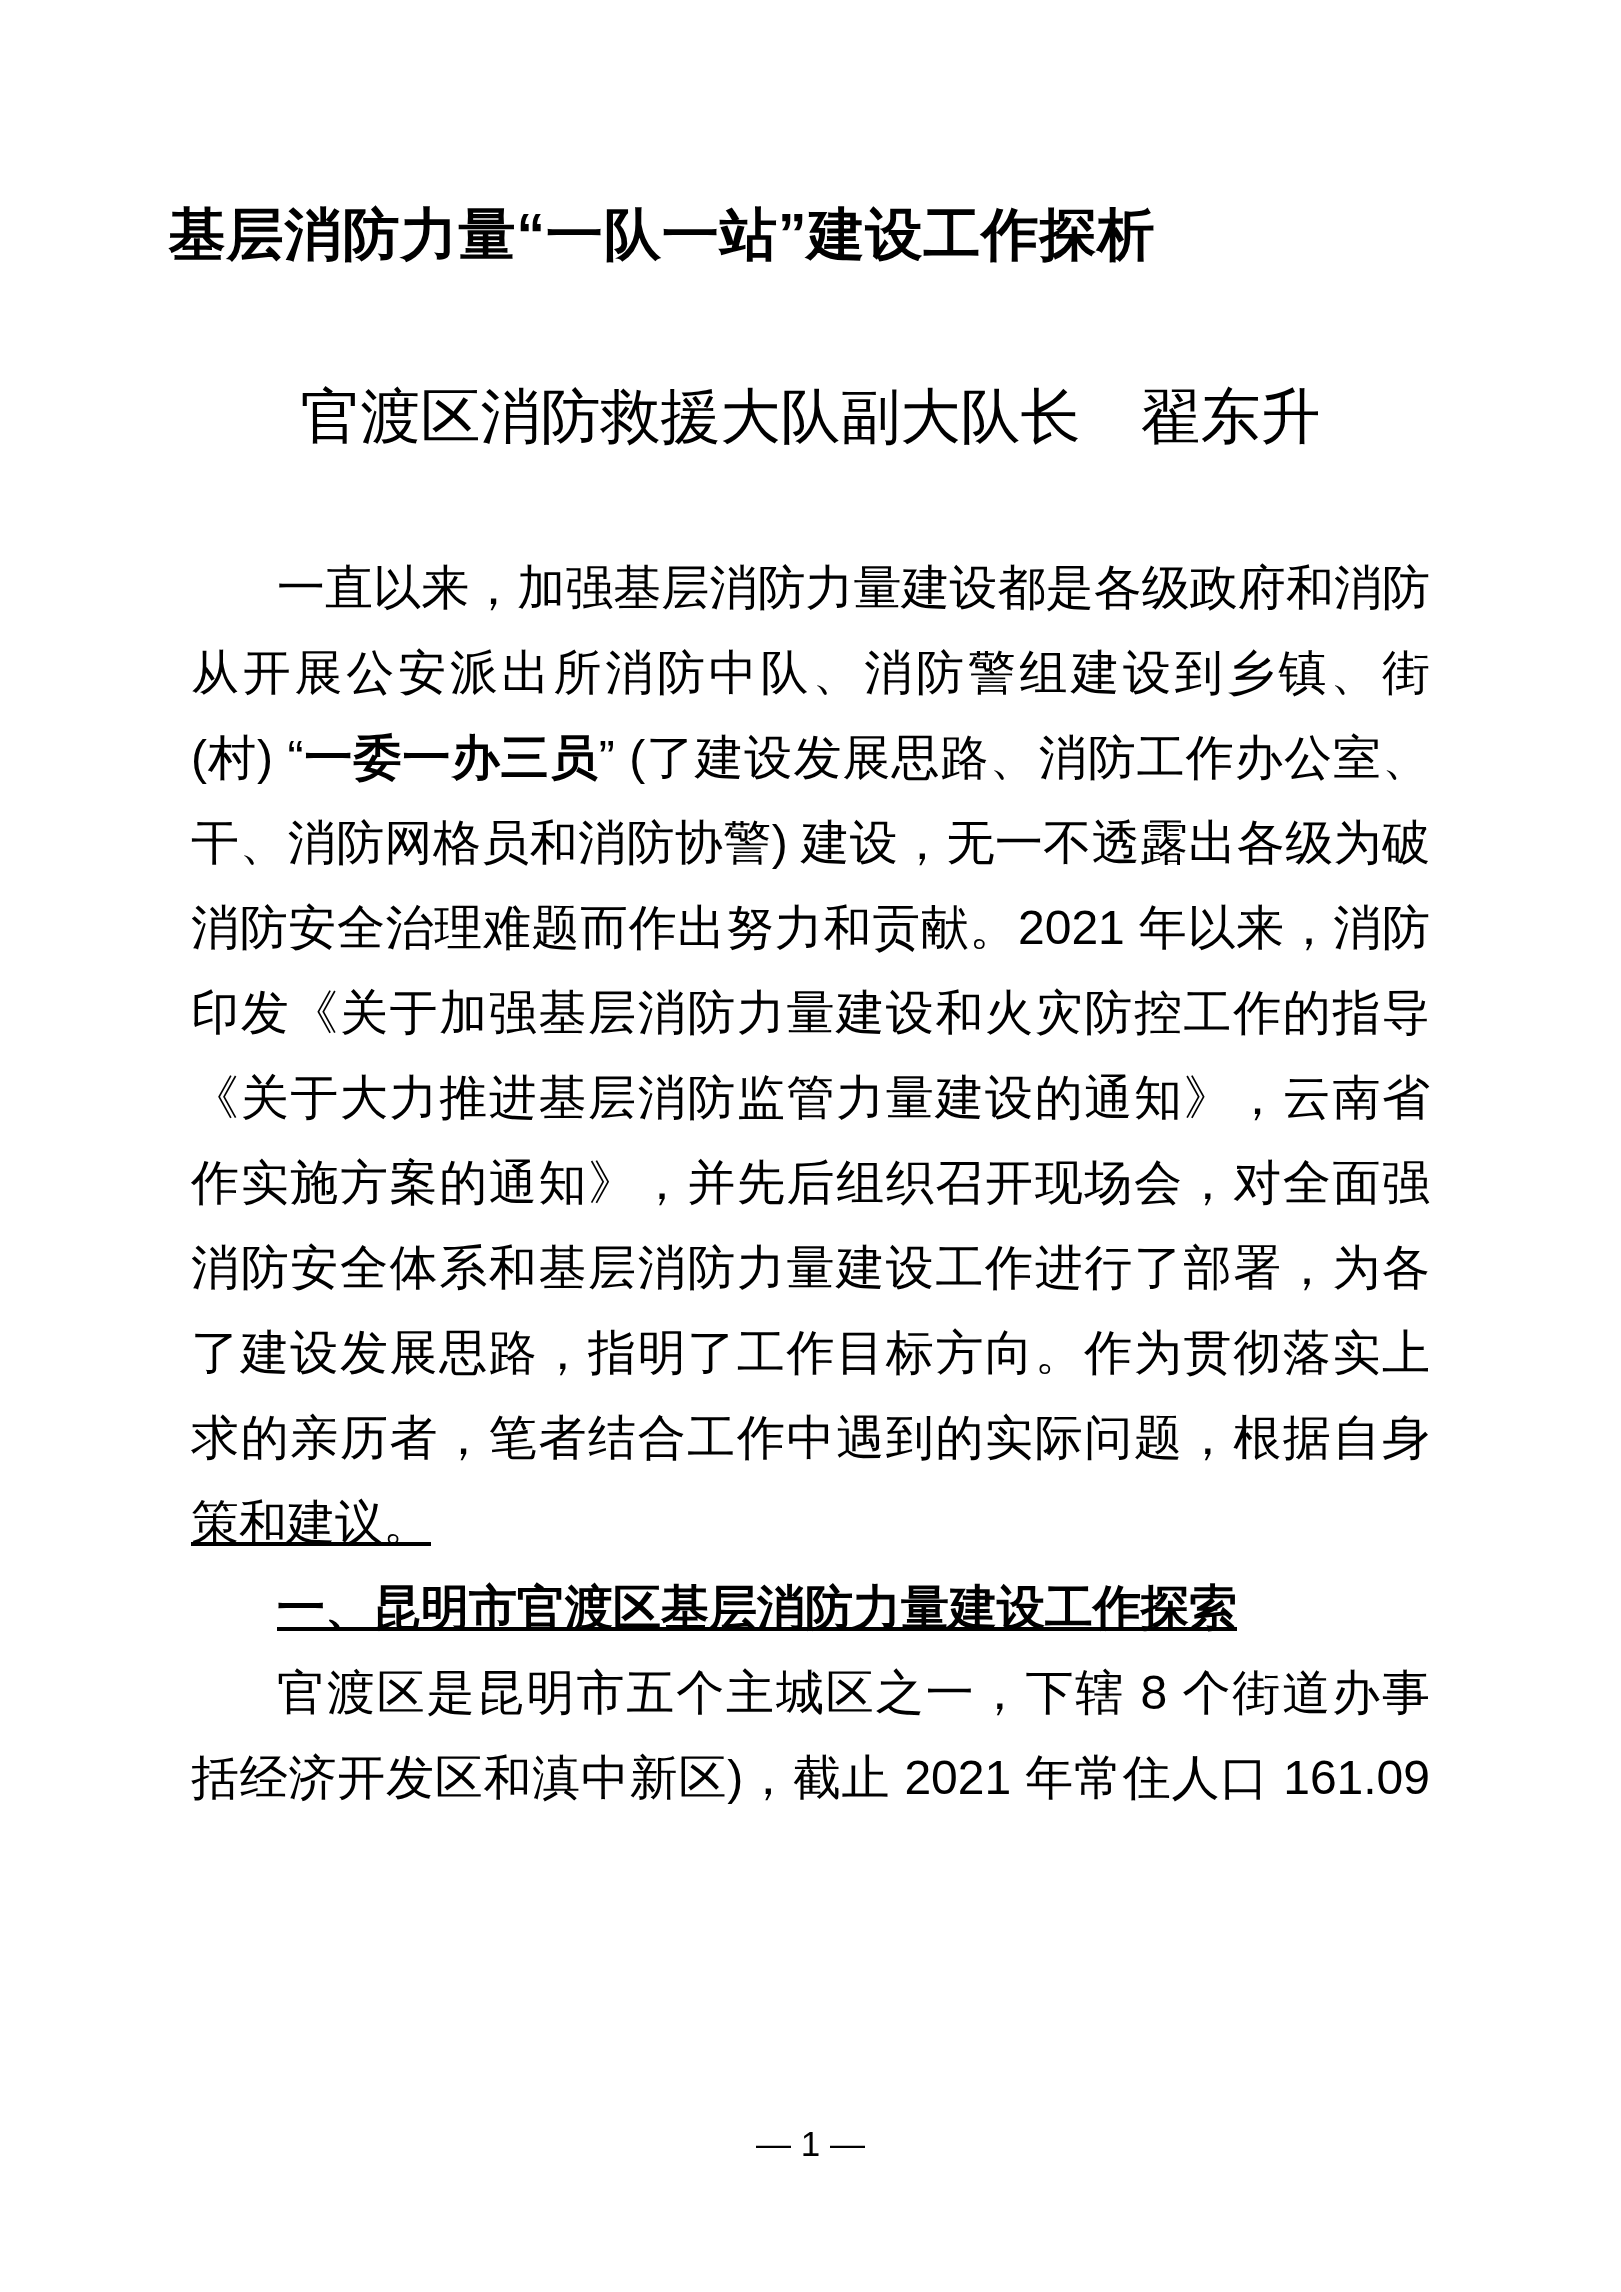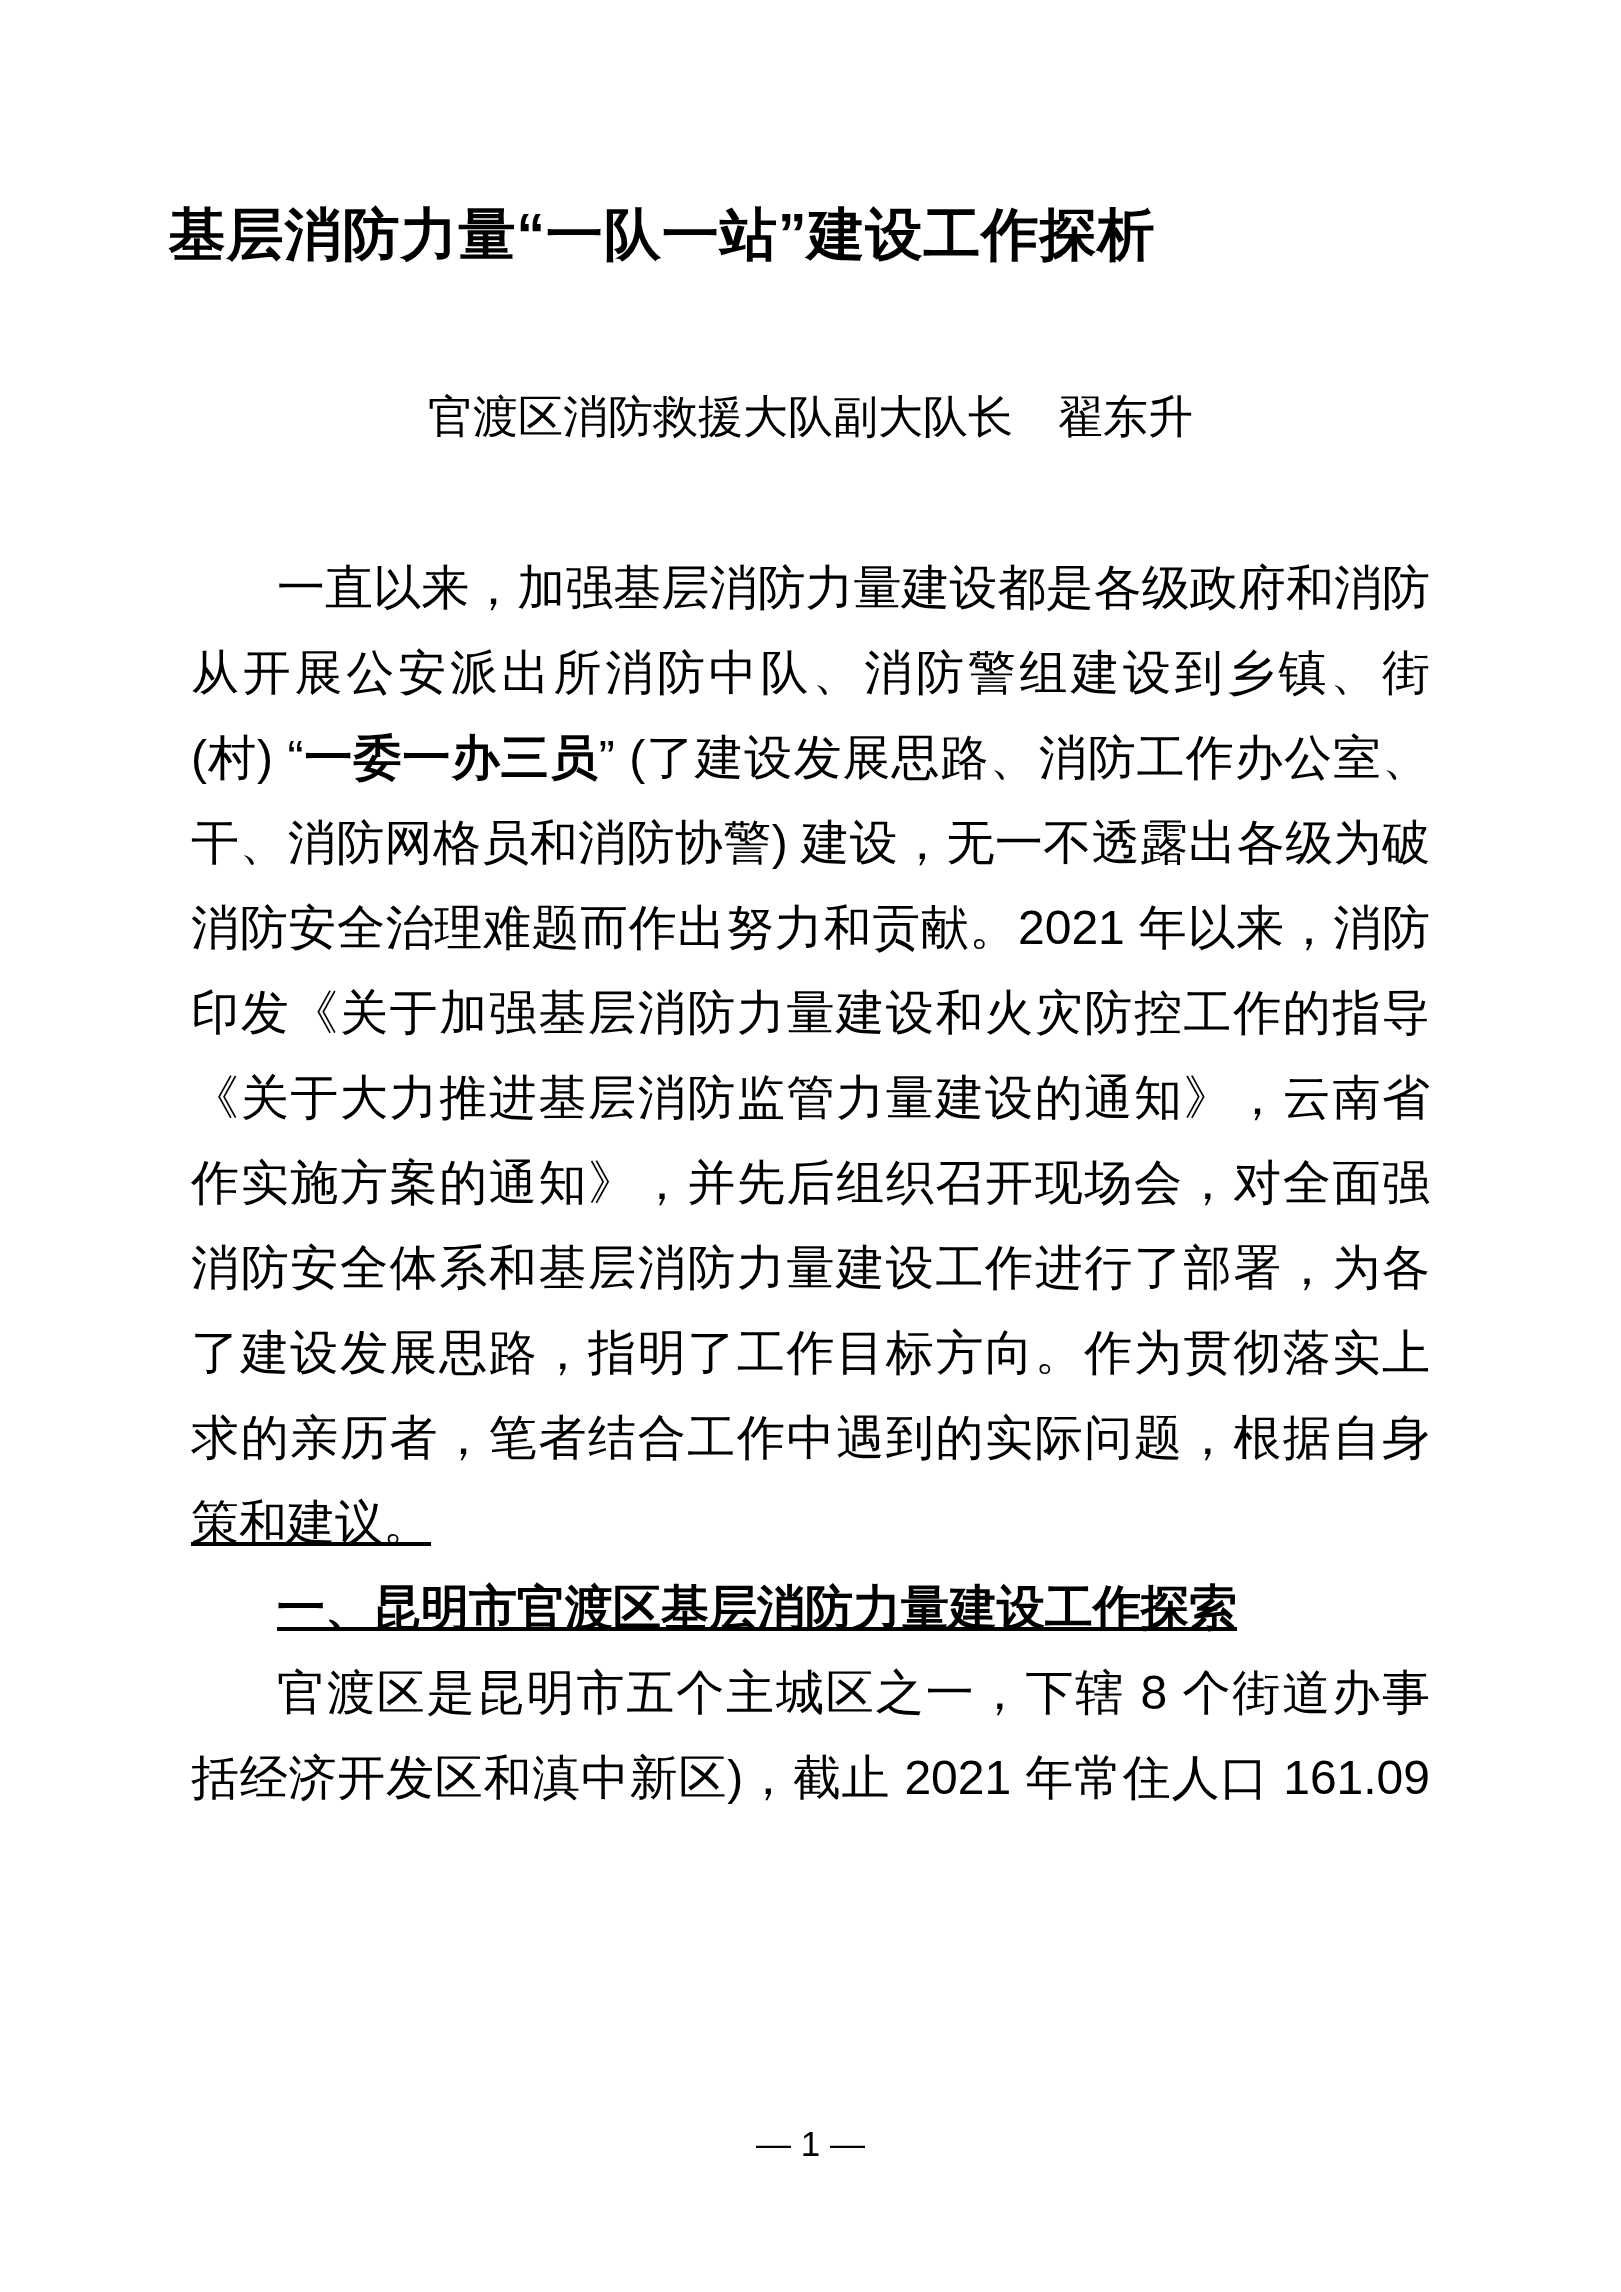--- a/index.html
+++ b/index.html
@@ -18,21 +18,21 @@
     font-size: 57px;
     font-weight: bold;
     line-height: 82px;
     letter-spacing: 1px;
     white-space: nowrap;
   }
   .author-line {
     position: absolute;
     top: 382px; left: 0; width: 1621px;
     text-align: center;
-    font-size: 45px;
+    font-size: 60px;
     line-height: 69px;
     white-space: nowrap;
   }
   .body-text {
     position: absolute;
     top: 545px; left: 191px;
     width: 1239px;
     font-size: 48px;
   }
   .line {

